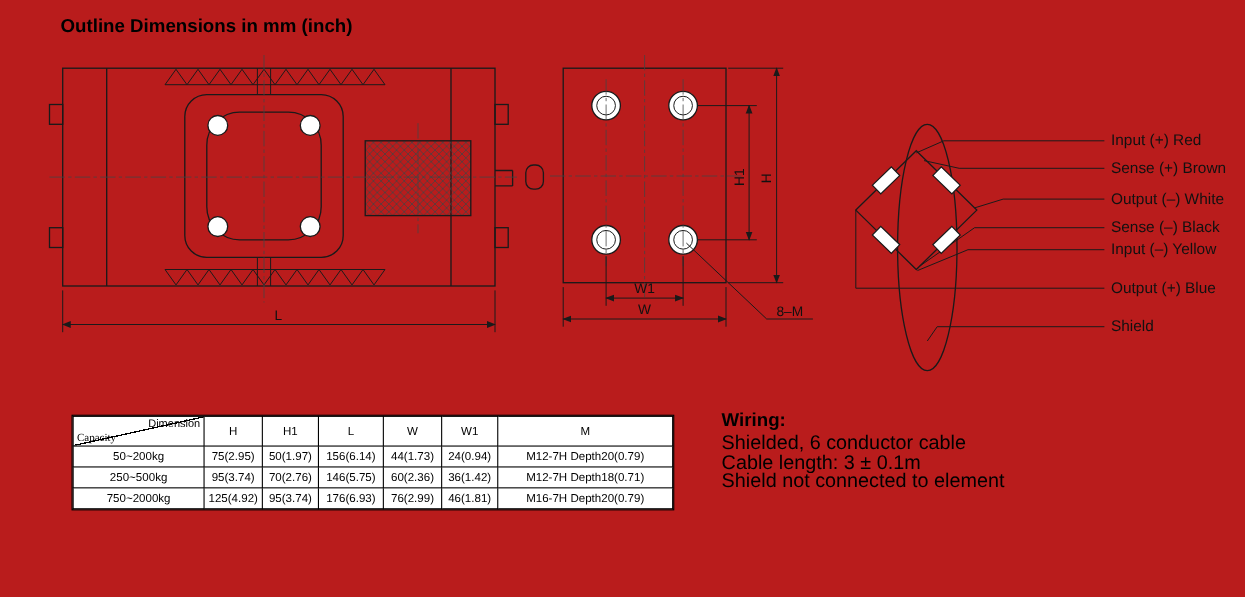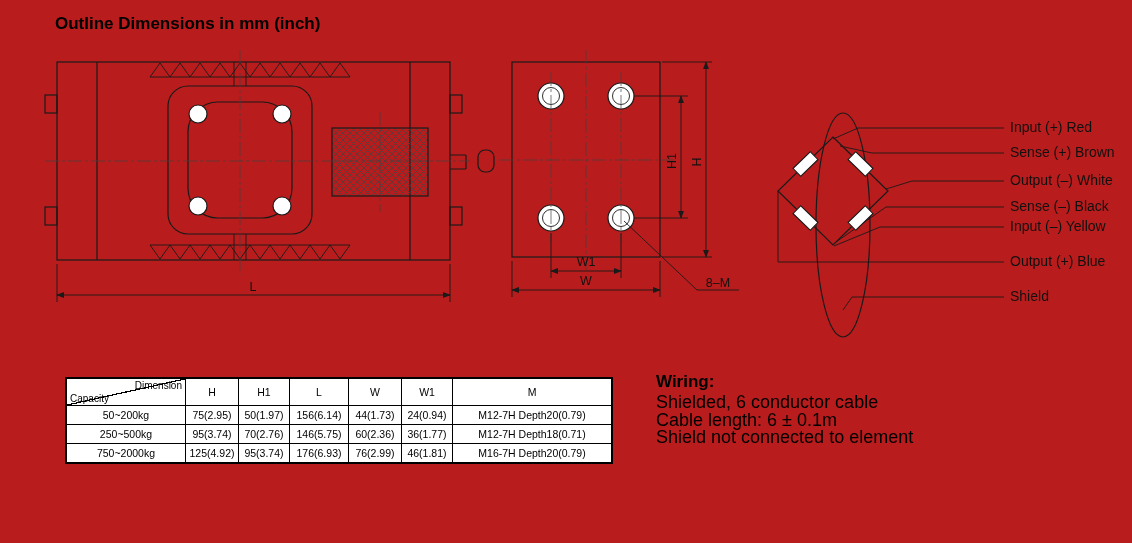--- a/index.html
+++ b/index.html
@@ -27,21 +27,21 @@
   .dim-table tr.hdr { height:26px;border-radius:12px; }
   .dim-table tr.row { height:19px; }
   .col-cap { width:112px; } .col-h { width:46px; } .col-h1 { width:44px; }
   .col-l { width:52px; } .col-w { width:46px; } .col-w1 { width:44px; } .col-m { width:152px; }
   .corner-cell { padding:0 !important; }
   .diag { position:relative; width:118px; height:26px;
           background:linear-gradient(to bottom right,
             transparent calc(50% - 0.6px), #000 calc(50% - 0.6px),
             #000 calc(50% + 0.6px), transparent calc(50% + 0.6px)); }
   .corner-top    { position:absolute; top:1px; right:3px; font-size:10px; }
-  .corner-bottom { position:absolute; bottom:1px; left:3px; font-size:10px; }
+  .corner-bottom { position:absolute; bottom:1px; left:3px; font-size:10px;font-family:Liberation Serif, serif; }
 
   
   .notes { position:absolute; left:656px; top:372px; }
   .notes-heading { font-size:17px; font-weight:bold; margin-bottom:2px; }
   .note-line { font-size:18px; line-height:17.5px; }
 </style>
 </head>
 <body>
 
 <div class="page">
@@ -200,35 +200,35 @@
       <td>44(1.73)</td>
       <td>24(0.94)</td>
       <td>M12-7H Depth20(0.79)</td>
     </tr>
     <tr class="row">
       <td>250~500kg</td>
       <td>95(3.74)</td>
       <td>70(2.76)</td>
       <td>146(5.75)</td>
       <td>60(2.36)</td>
-      <td>36(1.77)</td>
+      <td>36(1.42)</td>
       <td>M12-7H Depth18(0.71)</td>
     </tr>
     <tr class="row">
       <td>750~2000kg</td>
       <td>125(4.92)</td>
       <td>95(3.74)</td>
       <td>176(6.93)</td>
       <td>76(2.99)</td>
       <td>46(1.81)</td>
       <td>M16-7H Depth20(0.79)</td>
     </tr>
   </tbody>
     </table>
 
   <div class="notes">
     <div class="notes-heading">Wiring:</div>
     <div class="note-line">Shielded, 6 conductor cable</div>
-    <div class="note-line">Cable length: 6 ± 0.1m</div>
+    <div class="note-line">Cable length: 3 ± 0.1m</div>
     <div class="note-line">Shield not connected to element</div>
   </div>
 
 </div>
 
 </body></html>

